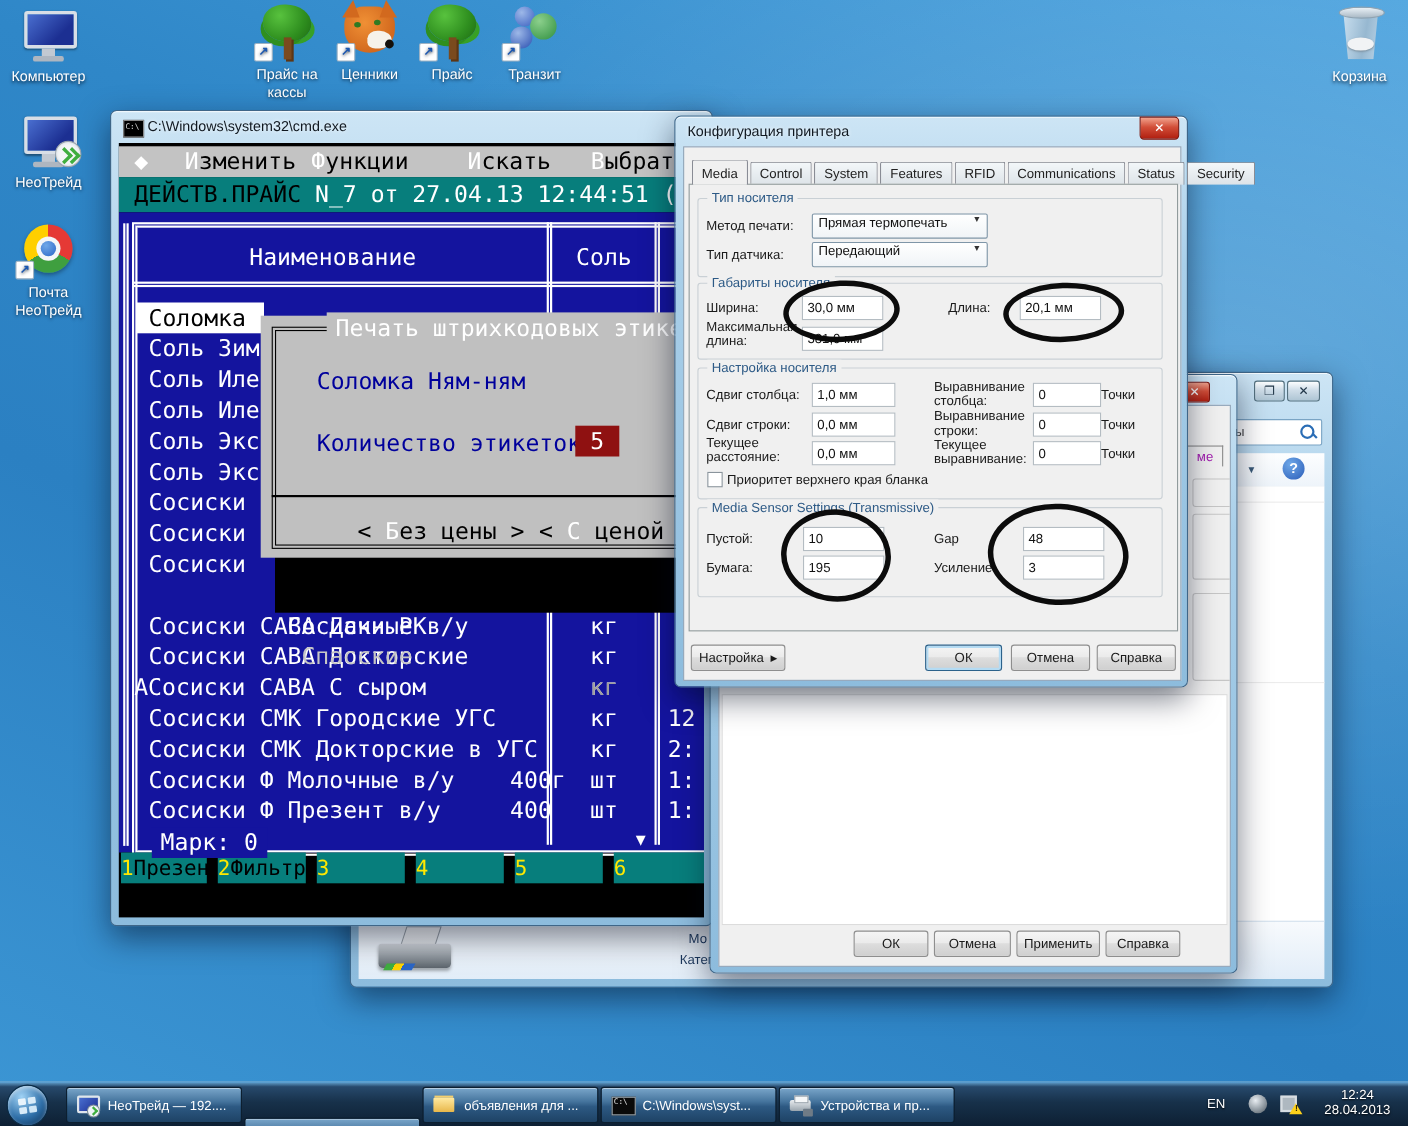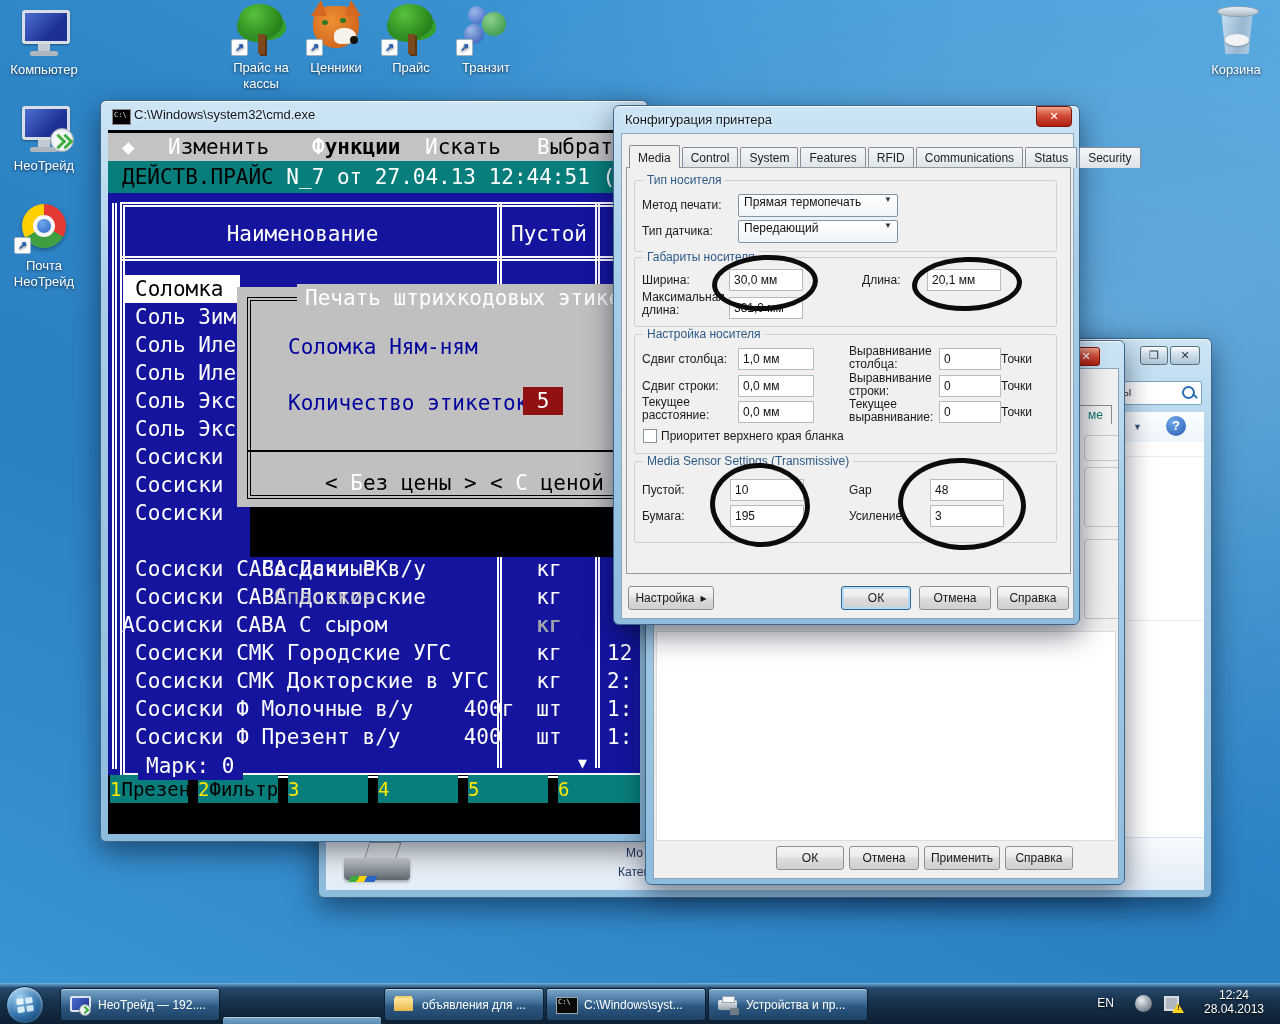--- a/index.html
+++ b/index.html
@@ -240,39 +240,39 @@
     <div class="abs" style="left:12px;top:9px;width:17px;height:14px;background:#000;border:1px solid #888;">
       <span class="abs" style="left:1px;top:1px;color:#ddd;font-family:'DejaVu Sans Mono',monospace;font-size:7px;">C:\</span>
     </div>
     <div class="tititle">C:\Windows\system32\cmd.exe</div>
 
     <div class="cons" style="left:8px;top:30px;width:532px;height:704px;">
 
       <div class="abs" style="left:0;top:3px;width:532px;height:28px;background:#c3c3c3;">
         <span class="abs" style="left:14px;top:0;color:#fff;">◆</span>
         <span class="abs" style="left:60px;top:0;"><span style="color:#fff;">И</span><span style="color:#000;">зменить</span></span>
-        <span class="abs" style="left:204px;top:0;font-weight:bold;"><span style="color:#fff;">Ф</span><span style="color:#000;">ункции</span></span>
+        <span class="abs" style="left:175px;top:0;"><span style="color:#fff;">Ф</span><span style="color:#000;">ункции</span></span>
         <span class="abs" style="left:317px;top:0;"><span style="color:#fff;">И</span><span style="color:#000;">скать</span></span>
         <span class="abs" style="left:429px;top:0;"><span style="color:#fff;">В</span><span style="color:#000;">ыбрать</span></span>
       </div>
 
       <div class="abs" style="left:0;top:31px;width:532px;height:32px;background:#077e7c;">
         <span class="abs" style="left:14px;top:2px;white-space:pre;"><span style="color:#000;">ДЕЙСТВ.ПРАЙС</span><span style="color:#fff;"> N_7 от 27.04.13 12:44:51 (52</span></span>
       </div>
 
       <div class="abs" style="left:0;top:63px;width:532px;height:582px;background:#14149e;">
 
         <div class="dbl-l" style="left:4px;top:10px;height:566px;"></div>
         <div class="abs" style="left:12px;top:9px;width:520px;height:566px;border:5px double #fff;border-right:none;"></div>
         <div class="dbl-t" style="left:12px;top:63px;width:520px;"></div>
         <div class="dbl-l" style="left:389px;top:9px;height:566px;"></div>
         <div class="dbl-l" style="left:487px;top:9px;height:566px;"></div>
 
         <div class="crow" style="left:0;top:27px;width:389px;text-align:center;z-index:3;">Наименование</div>
-        <div class="crow" style="left:394px;top:27px;width:94px;text-align:center;z-index:3;">Пустой</div>
+        <div class="crow" style="left:394px;top:27px;width:94px;text-align:center;z-index:3;">Соль</div>
 
         <div class="abs" style="left:16px;top:82px;width:116px;height:28px;background:#fff;z-index:3;"></div>
         <div class="crow" style="left:27px;top:82px;color:#000;z-index:4;">Соломка</div>
         <div class="crow" style="left:27px;top:110px;z-index:3;">Соль Зим</div>
         <div class="crow" style="left:27px;top:138px;z-index:3;">Соль Иле</div>
         <div class="crow" style="left:27px;top:166px;z-index:3;">Соль Иле</div>
         <div class="crow" style="left:27px;top:194px;z-index:3;">Соль Экс</div>
         <div class="crow" style="left:27px;top:222px;z-index:3;">Соль Экс</div>
         <div class="crow" style="left:27px;top:250px;z-index:3;">Сосиски</div>
         <div class="crow" style="left:27px;top:278px;z-index:3;">Сосиски</div>
@@ -337,21 +337,21 @@
       </div>
     </div>
   </div>
 
   <div class="win" style="left:645px;top:340px;width:480px;height:545px;z-index:20;">
     <div class="frame"></div>
     <div class="cap-btn close-red" style="left:427px;top:7px;width:26px;">
         <span>✕</span>
       </div>
     <div class="abs" style="left:8px;top:28px;width:464px;height:509px;background:#f0f0f0;border:1px solid #8ea4b8;overflow:hidden;">
-      <span class="abs" style="left:425px;top:36px;border:1px solid #8a8a8a;border-bottom:none;background:#f0f0f0;padding:2px 8px;font-size:12px;color:#0f766e;">ме</span>
+      <span class="abs" style="left:425px;top:36px;border:1px solid #8a8a8a;border-bottom:none;background:#f0f0f0;padding:2px 8px;font-size:12px;color:#a21caf;">ме</span>
       <div class="abs" style="left:430px;top:66px;width:60px;height:24px;border:1px solid #c6c6c6;border-radius:3px;"></div>
       <div class="abs" style="left:430px;top:98px;width:60px;height:58px;border:1px solid #c6c6c6;border-radius:3px;"></div>
       <div class="abs" style="left:430px;top:170px;width:60px;height:78px;border:1px solid #c6c6c6;border-radius:3px;"></div>
       <div class="abs" style="left:2px;right:2px;top:262px;height:208px;background:#fff;border:1px solid #dcdcdc;"></div>
       <div class="b7" style="left:122px;top:477px;width:66px;height:22px;">
           <span>ОК</span>
         </div>
       <div class="b7" style="left:195px;top:477px;width:68px;height:22px;">
           <span>Отмена</span>
         </div>

